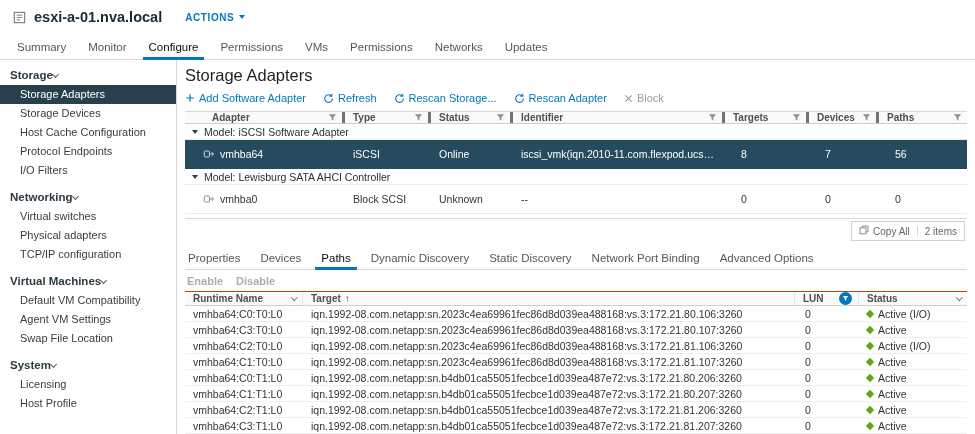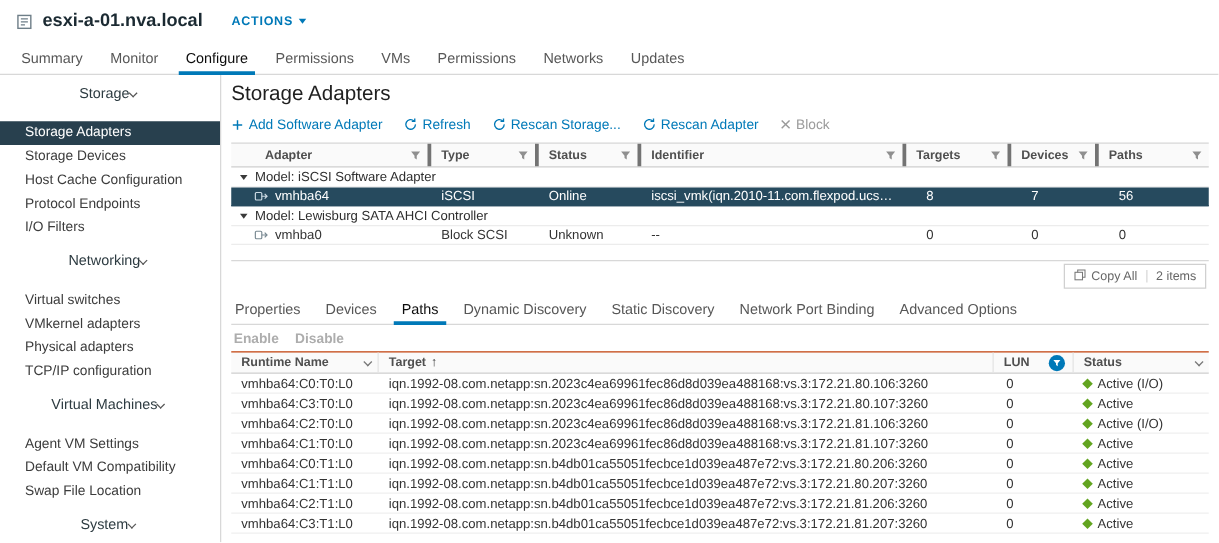--- a/index.html
+++ b/index.html
@@ -21,22 +21,22 @@
             border-bottom:1px solid #d8d8d8; }
   .tab { padding:0 11px; display:flex; align-items:center; font-size:11.5px; color:#575757;
          position:relative; cursor:pointer; white-space:nowrap; }
   .tab.active { color:#0c0c0c; }
   .tab.active::after { content:""; position:absolute; left:5px; right:5px; bottom:-1px; height:3px; background:#0079b8; }
 
   .body-row { flex:1; display:flex; min-height:0; }
 
   
   .sidebar { width:177px; min-width:177px; border-right:1px solid #d8d8d8; padding-top:4px; overflow:hidden; background:#fff; }
-  .side-section { display:flex; justify-content:center; align-items:center;
-                  padding:5px 14px 16px 10px; font-size:11.5px; font-weight:400; color:#2d3b41; cursor:pointer; }
+  .side-section { display:flex; justify-content:flex-start; align-items:center;
+                  padding:5px 14px 4px 10px; font-size:11.5px; font-weight:700; color:#2d3b41; cursor:pointer; }
   .side-section:not(:first-child) { margin-top:6px; }
   .chevron { width:5px; height:5px; border-right:1.4px solid #555; border-bottom:1.4px solid #555;
              transform:rotate(45deg); display:inline-block; margin-top:-2px; }
   .chevron.sm { width:4.5px; height:4.5px; border-color:#777; }
   .side-item { padding:3px 8px 3px 20px; font-size:11px; line-height:13px; color:#3c3c3c; cursor:pointer;
                white-space:nowrap; overflow:hidden; text-overflow:ellipsis; }
   .side-item.selected { background:#28404e; color:#fff; }
 
   
   .content { flex:1; min-width:0; padding:2px 8px 0 8px; display:flex; flex-direction:column; }
@@ -51,21 +51,21 @@
   .ad-head { height:20px; background:#fafafa; border-top:1px solid #d8d8d8; border-bottom:1px solid #cfcfcf; }
   .ad-th { display:flex; align-items:center; justify-content:space-between; padding:0 5px 0 8px;
            font-size:10px; font-weight:700; color:#4f4f4f; border-right:3px solid #737373; overflow:hidden; }
   .ad-th.first { padding-left:27px; }
   .ad-th:last-child { border-right:none; }
   .funnel { color:#8f8f8f; display:flex; cursor:pointer; }
   .ad-group { display:flex; align-items:center; gap:6px; height:16px; padding-left:7px;
               border-bottom:1px solid #ececec; font-size:10.5px; color:#2e2e2e; cursor:pointer; }
   .tri { width:0; height:0; border-left:3.5px solid transparent; border-right:3.5px solid transparent;
          border-top:4.5px solid #3a3a3a; }
-  .ad-row { height:15px; border-bottom:1px solid #ececec; font-size:10.5px; color:#333; cursor:pointer; align-items:center; }
+  .ad-row { height:29px; border-bottom:1px solid #ececec; font-size:10.5px; color:#333; cursor:pointer; align-items:center; }
   .ad-td { padding:0 8px; white-space:nowrap; overflow:hidden; text-overflow:ellipsis; }
   .ad-td.num { padding-left:16px; }
   .c-adapter { display:flex; align-items:center; gap:5px; padding-left:18px; }
   .adapter-icon { color:#7a8a93; display:flex; }
   .ad-row.selected { background:#264a5e; color:#fff; border-bottom-color:#264a5e; }
   .ad-row.selected .adapter-icon { color:#cddbe4; }
   .ad-spacer { height:12px; }
 
   .grid-footer { display:flex; justify-content:flex-end; align-items:center; border-top:1px solid #d8d8d8; padding:2px 2px 1px 0; }
   .footer-box { display:flex; align-items:center; gap:7px; border:1px solid #d0d0d0; padding:1px 7px;
@@ -156,29 +156,28 @@
         <div class="side-item selected">Storage Adapters</div>
         <div class="side-item">Storage Devices</div>
         <div class="side-item">Host Cache Configuration</div>
         <div class="side-item">Protocol Endpoints</div>
         <div class="side-item">I/O Filters</div>
         <div class="side-section">
           <span>Networking</span>
           <span class="chevron"></span>
         </div>
         <div class="side-item">Virtual switches</div>
-        <div class="side-item">VMkernel adapters</div>
         <div class="side-item">Physical adapters</div>
         <div class="side-item">TCP/IP configuration</div>
         <div class="side-section">
           <span>Virtual Machines</span>
           <span class="chevron"></span>
         </div>
+        <div class="side-item">Default VM Compatibility</div>
         <div class="side-item">Agent VM Settings</div>
-        <div class="side-item">Default VM Compatibility</div>
         <div class="side-item">Swap File Location</div>
         <div class="side-section">
           <span>System</span>
           <span class="chevron"></span>
         </div>
         <div class="side-item">Licensing</div>
         <div class="side-item">Host Profile</div>
       </aside>
 
     <main class="content">

